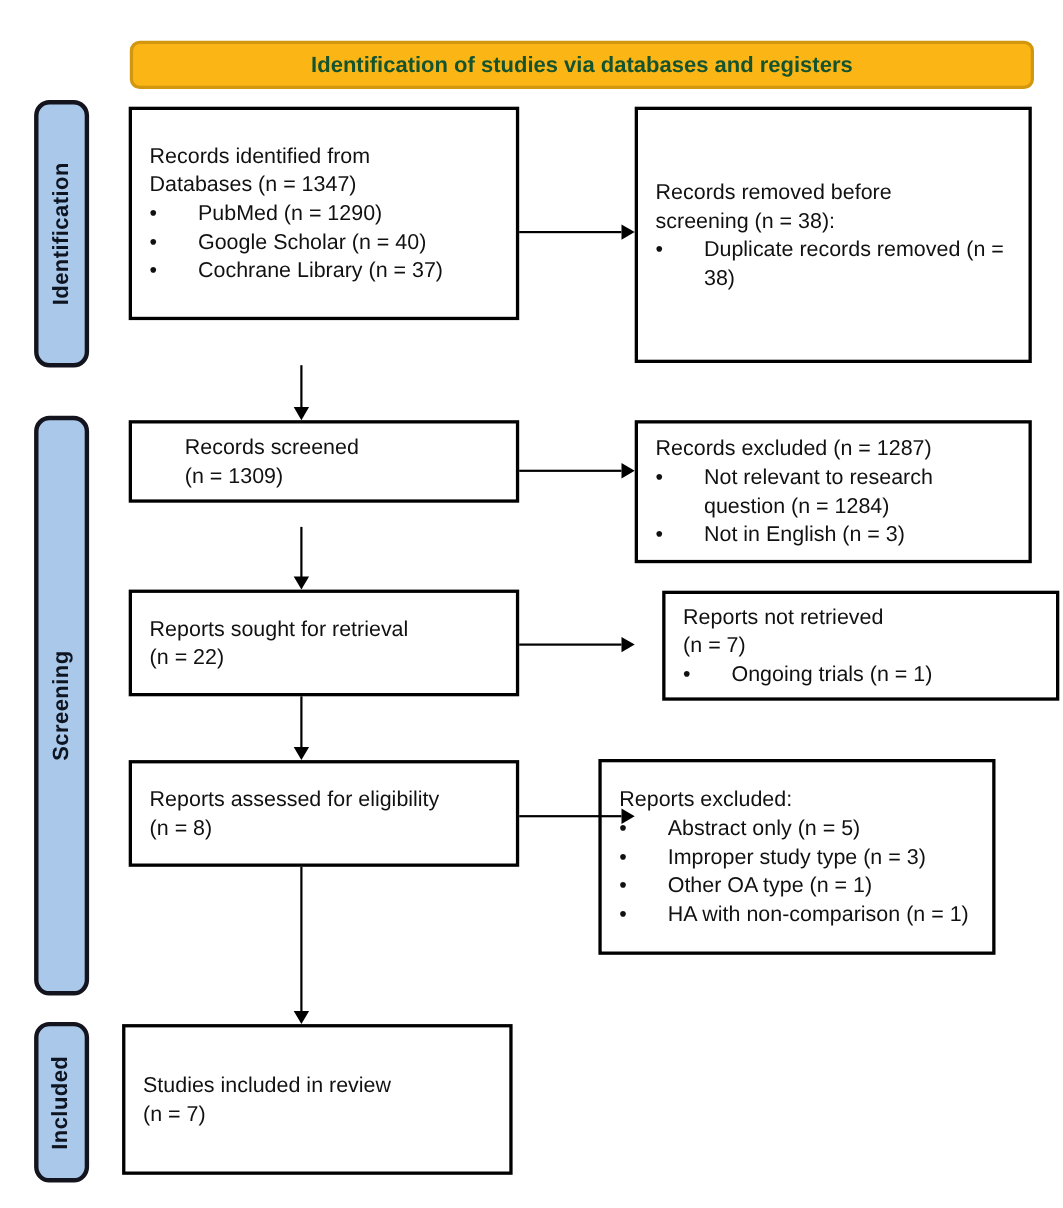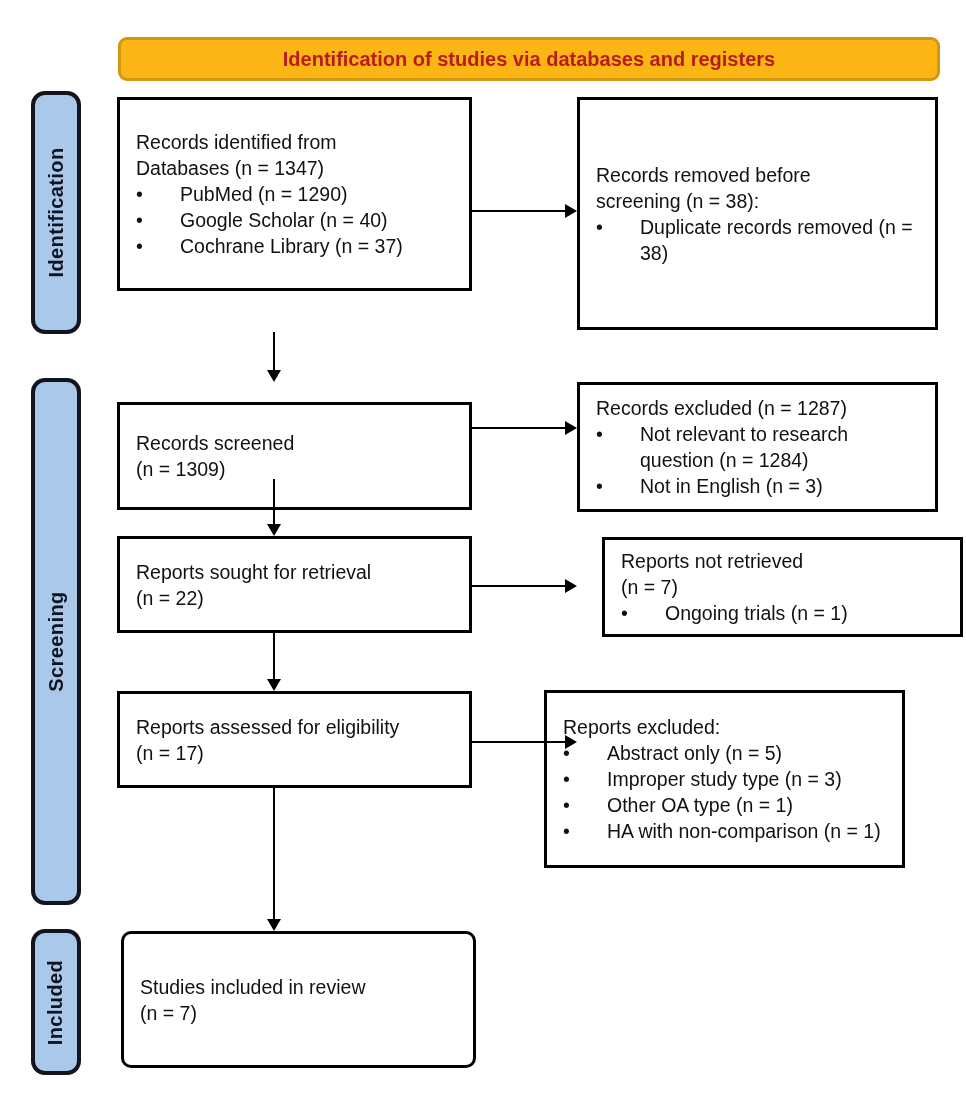--- a/index.html
+++ b/index.html
@@ -13,21 +13,21 @@
     overflow: hidden;
   }
   .banner {
     position: absolute;
     left: 118px; top: 37px; width: 822px; height: 44px;
     box-sizing: border-box;
     background: var(--banner-fill, #FBB616);
     border: 3px solid var(--banner-border, #D3970F);
     border-radius: 9px;
     display: flex; align-items: center; justify-content: center;
-    font-weight: bold; font-size: 20px; color: #b91c1c;
+    font-weight: bold; font-size: 20px; color: #14532d;
   }
   .stage {
     position: absolute;
     width: 50px;
     box-sizing: border-box;
     background: var(--stage-fill, #A9C8EA);
     border: 4px solid var(--stage-border, #14141E);
     border-radius: 14px;
     display: flex; align-items: center; justify-content: center;
   }
@@ -96,42 +96,42 @@
         <span class="marker">•</span>
         <span class="btxt">Google Scholar (n = 40)</span>
       </div>
       <div class="bullet">
         <span class="marker">•</span>
         <span class="btxt">Cochrane Library (n = 37)</span>
       </div>
     </div>
   </div>
 
-  <div class="box" style="left:117px; top:402px; width:355px; height:108px;">
+  <div class="box" style="left:117px; top:382px; width:355px; height:75px;padding-left:32px;">
     <div class="box-content">
       <div class="line">Records screened</div>
       <div class="line">(n = 1309)</div>
     </div>
   </div>
 
   <div class="box" style="left:117px; top:536px; width:355px; height:97px;">
     <div class="box-content">
       <div class="line">Reports sought for retrieval</div>
       <div class="line">(n = 22)</div>
     </div>
   </div>
 
   <div class="box" style="left:117px; top:691px; width:355px; height:97px;">
     <div class="box-content">
       <div class="line">Reports assessed for eligibility</div>
-      <div class="line">(n = 17)</div>
-    </div>
-  </div>
-
-  <div class="box" style="left:121px; top:931px; width:355px; height:137px;border-radius:10px;">
+      <div class="line">(n = 8)</div>
+    </div>
+  </div>
+
+  <div class="box" style="left:111px; top:931px; width:355px; height:137px;">
     <div class="box-content">
       <div class="line">Studies included in review</div>
       <div class="line">(n = 7)</div>
     </div>
   </div>
 
   <div class="box" style="left:577px; top:97px; width:361px; height:233px;">
     <div class="box-content">
       <div class="line">Records removed before</div>
       <div class="line">screening (n = 38):</div>

